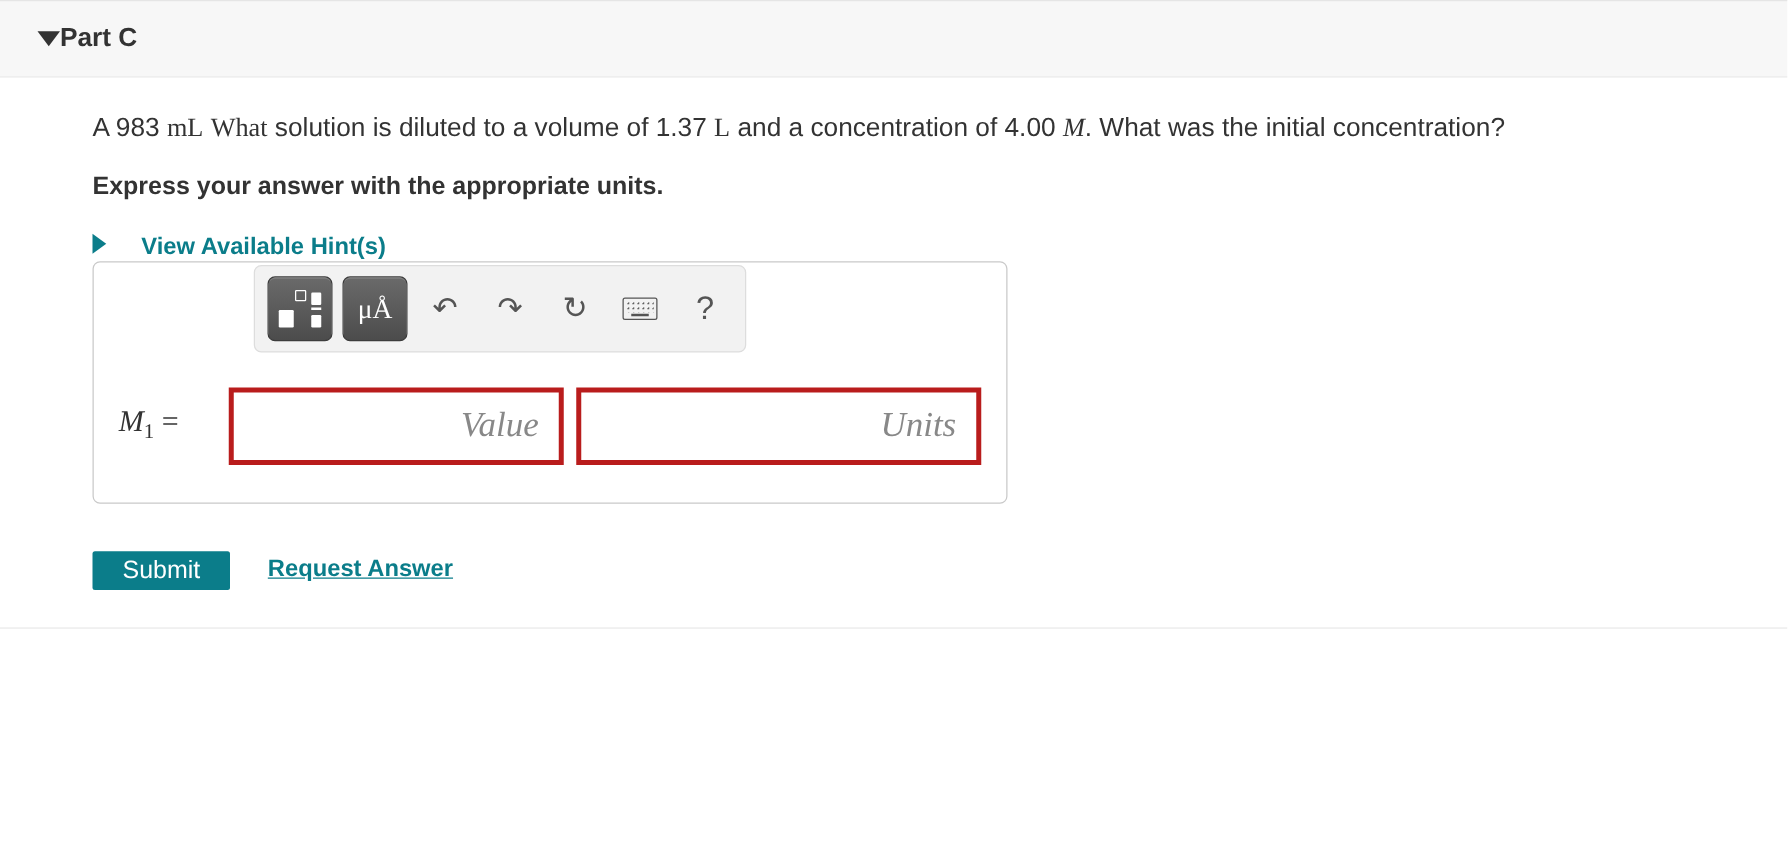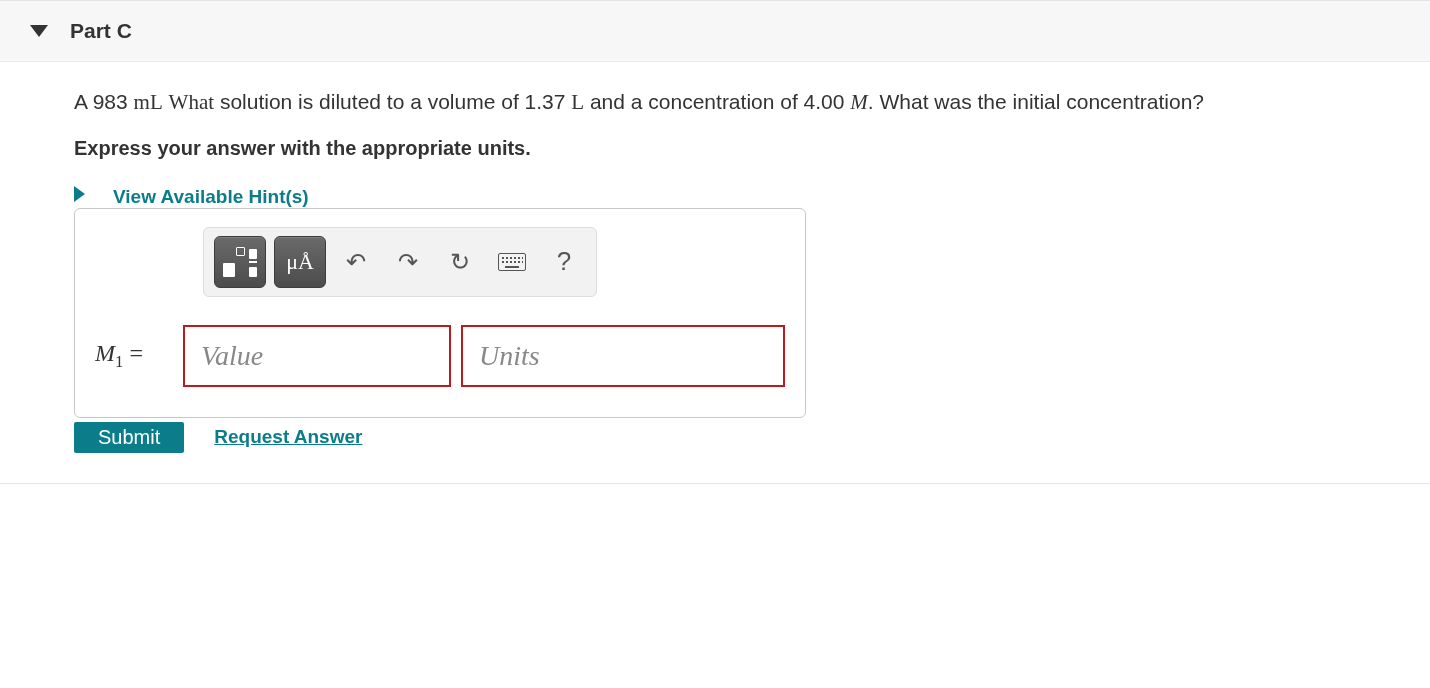--- a/index.html
+++ b/index.html
@@ -10,21 +10,20 @@
     background: #fff;
     font-size: 20px;
   }
   .part-header {
     background: #f7f7f7;
     border-top: 1px solid #e5e5e5;
     border-bottom: 1px solid #ececec;
     padding: 18px 0 18px 30px;
     display: flex;
     align-items: center;
-    gap: 22px;
   }
   .caret-down {
     width: 0;
     height: 0;
     border-left: 9px solid transparent;
     border-right: 9px solid transparent;
     border-top: 12px solid #333;
   }
   .part-title {
     font-weight: 700;
@@ -60,23 +59,23 @@
     width: 0;
     height: 0;
     border-top: 8px solid transparent;
     border-bottom: 8px solid transparent;
     border-left: 11px solid #0b7d8a;
   }
   .editor {
     border: 1px solid #c9c9c9;
     border-radius: 6px;
     width: 732px;
-    padding: 18px 20px 30px 20px;
+    padding: 2px 20px 30px 20px;
     box-sizing: border-box;
-    margin-bottom: 4px;
+    margin-bottom: 38px;
   }
   .toolbar-wrap {
     margin-left: 108px;
     margin-bottom: 28px;
   }
   .toolbar {
     background: #f2f2f2;
     border: 1px solid #ddd;
     border-radius: 6px;
     display: inline-flex;
@@ -118,30 +117,31 @@
   }
   .var-label {
     font-family: Georgia, 'Times New Roman', serif;
     font-size: 24px;
     font-style: italic;
     min-width: 70px;
   }
   .var-label sub { font-size: 0.7em; font-style: normal; }
   .var-label .eq { font-style: normal; }
   .field {
-    border: 2px solid #b91c1c;
+    border: 4px solid #b91c1c;
     height: 62px;
     font-family: Georgia, 'Times New Roman', serif;
     font-style: italic;
     font-size: 28px;
     color: #888;
     padding: 0 16px;
     box-sizing: border-box;
     display: flex;
     align-items: center;
+    justify-content: flex-end;
   }
   .field.value { width: 268px; }
   .field.units { width: 324px; margin-left: -8px; }
   .actions {
     display: flex;
     align-items: center;
     gap: 30px;
   }
   .submit-btn {
     background: #0b7d8a;

